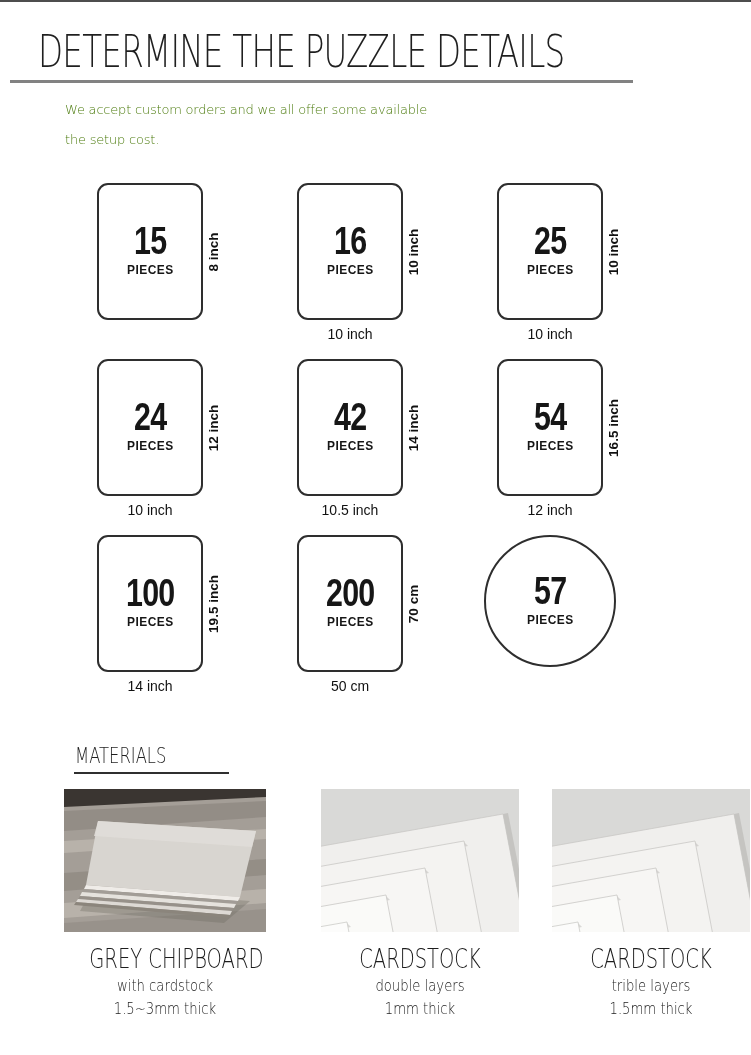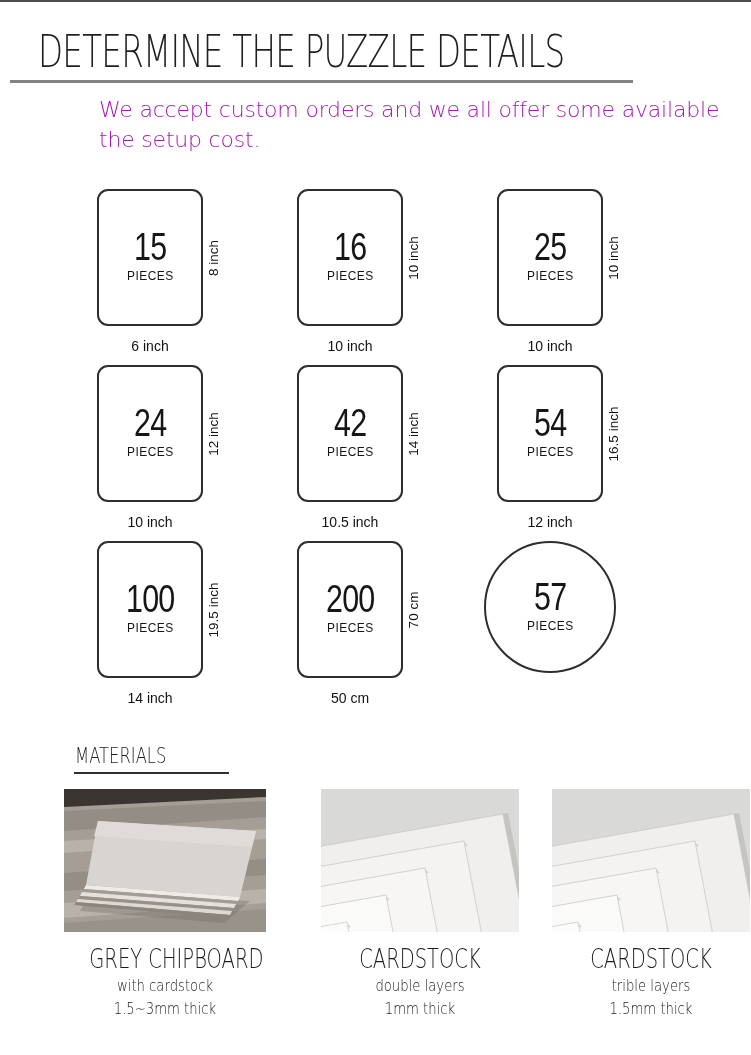--- a/index.html
+++ b/index.html
@@ -14,33 +14,33 @@
   .header{margin:28px 0 0 38px;}
   .page-title{
     font-family:"DejaVu Sans",sans-serif;font-weight:200;
     font-size:44px;line-height:1.0;color:#1f1f1f;
     transform:scaleX(.74);transform-origin:left center;
     white-space:nowrap;letter-spacing:-1px;
   }
   .title-underline{margin:6px 0 0 10px;width:623px;height:3px;background:#828282;}
 
   .intro{
-    margin:12px 0 0 99px;
-    font-family:"DejaVu Sans",sans-serif;font-weight:200;
-    font-size:22px;line-height:30px;color:#a21caf;
+    margin:12px 0 0 65px;
+    font-family:"DejaVu Sans",sans-serif;font-weight:200;
+    font-size:13px;line-height:30px;color:#4d7c0f;
     letter-spacing:-0.2px;
   }
 
   
   .puzzle-grid{
     display:grid;grid-template-columns:repeat(3,200px);
     margin:22px 0 0 50px;row-gap:15px;
   }
   .cell{height:161px;}
-  .boxwrap{position:relative;width:106px;margin:12px auto;}
+  .boxwrap{position:relative;width:106px;margin:6px auto;font-weight:bold;}
   .boxwrap.circlewrap{width:132px;}
   .pbox{
     box-sizing:border-box;width:106px;height:137px;background:#fff;
     border:2px solid #2e2e2e;border-radius:11px;
     display:flex;flex-direction:column;align-items:center;justify-content:center;
     padding-bottom:4px;
   }
   .pbox.circle{width:132px;height:132px;border-radius:50%;margin-top:3px;}
   .num{font-size:38px;line-height:1;transform:scaleX(.8);letter-spacing:-1px;color:#161616;}
   .sub{font-size:13px;letter-spacing:.5px;transform:scaleX(.92);margin-top:2px;color:#161616;}
@@ -101,21 +101,20 @@
 <div class="puzzle-grid">
 
   <div class="cell">
     <div class="boxwrap">
       <div class="pbox">
         <div class="num">15</div>
         <div class="sub">PIECES</div>
       </div>
       <div class="side">8 inch</div>
     </div>
-    <div class="wlabel">6 inch</div>
   </div>
 
   <div class="cell">
     <div class="boxwrap">
       <div class="pbox">
         <div class="num">16</div>
         <div class="sub">PIECES</div>
       </div>
       <div class="side">10 inch</div>
     </div>

